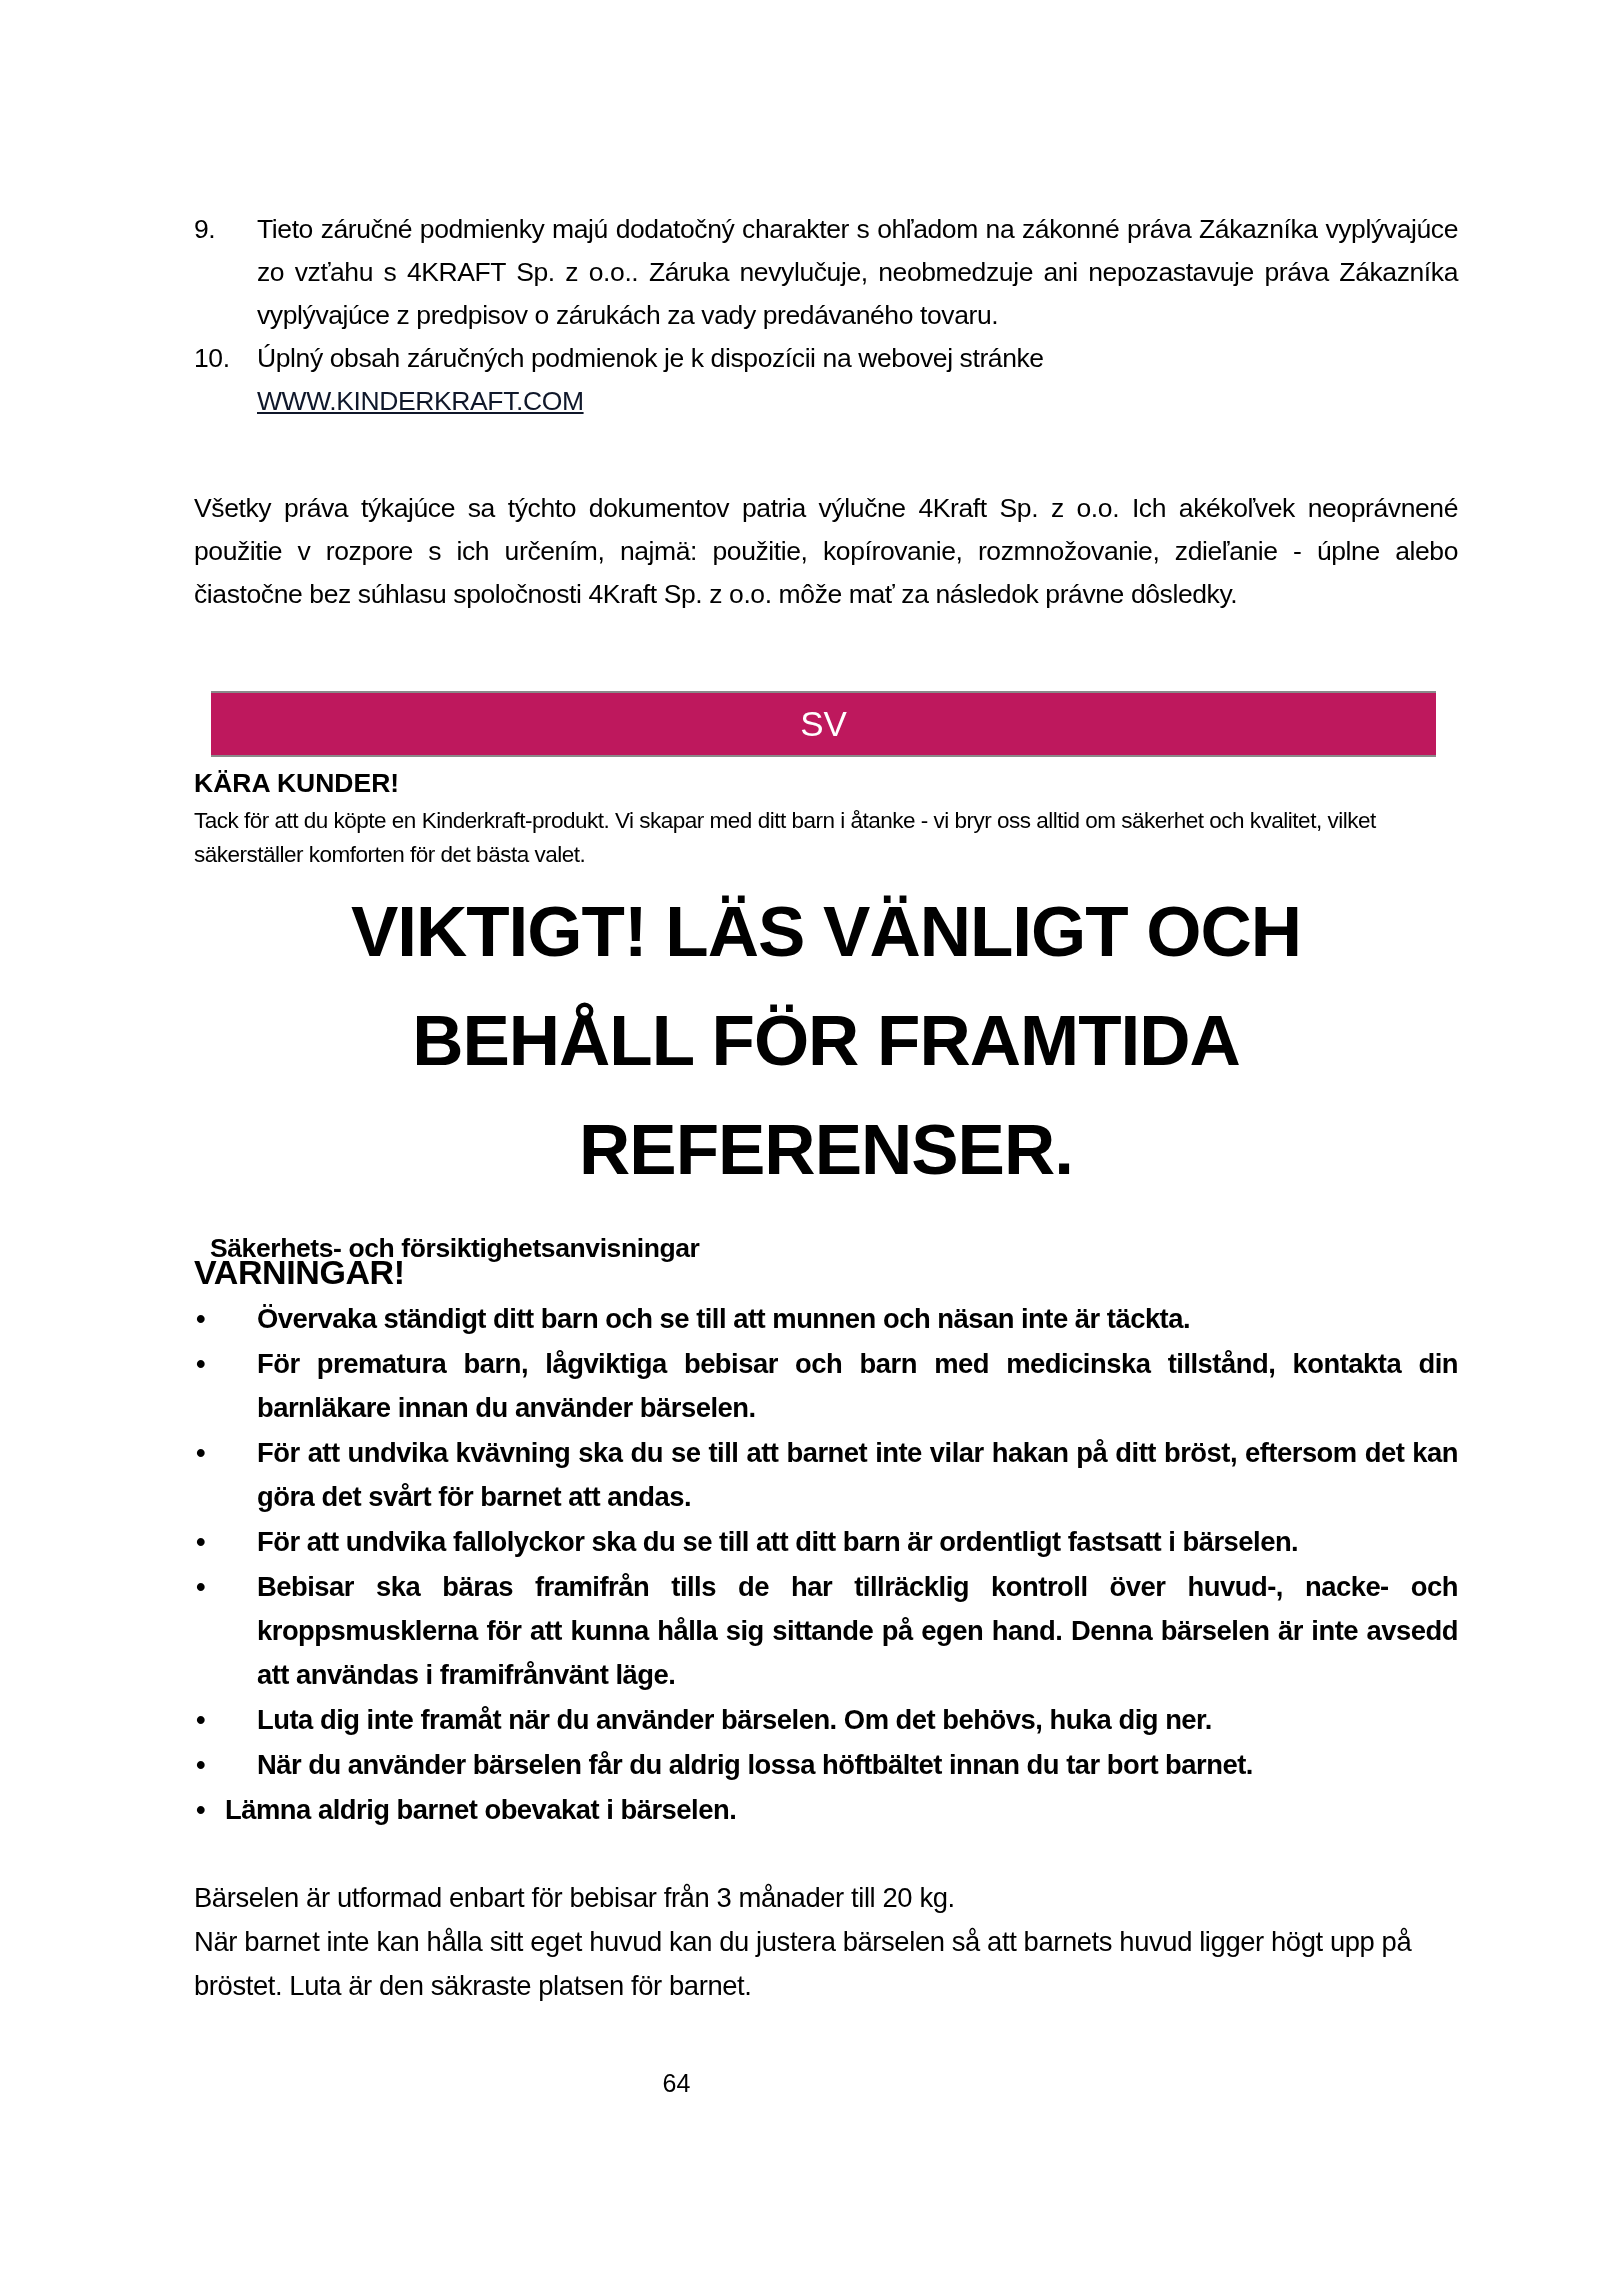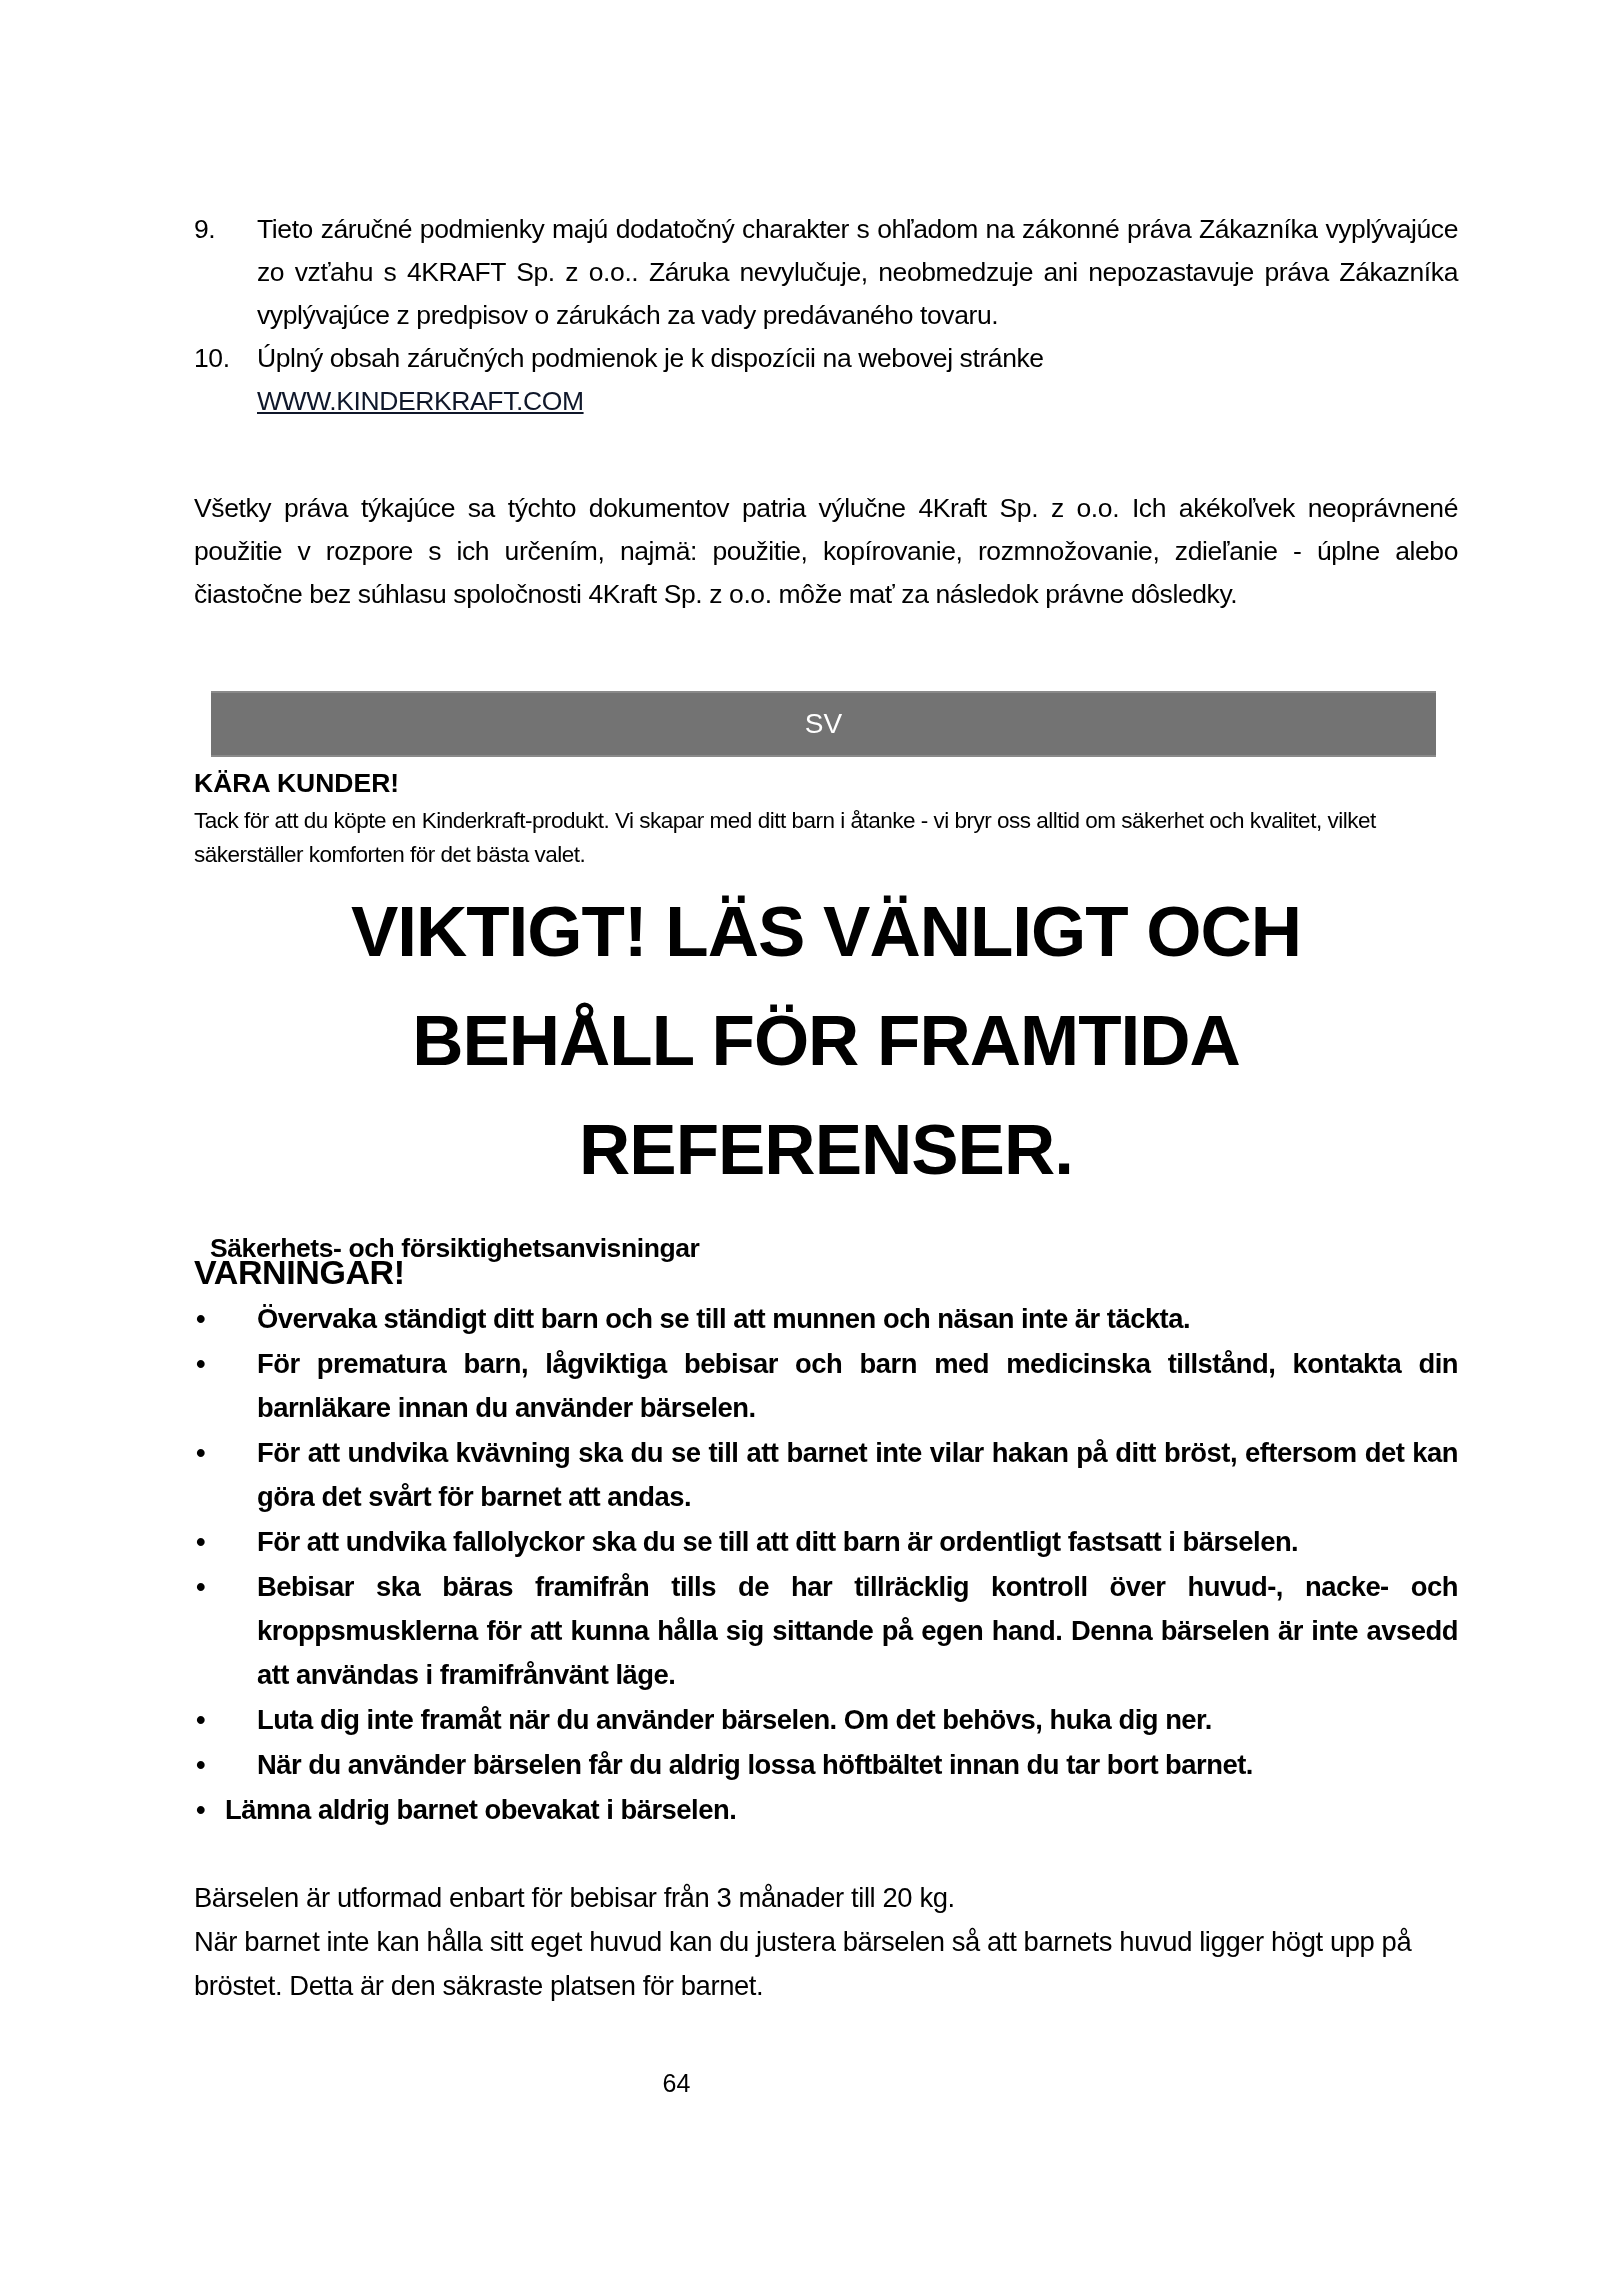--- a/index.html
+++ b/index.html
@@ -10,23 +10,23 @@
   .num-list { position: absolute; left: 194px; top: 208px; width: 1264px; margin: 0; padding: 0; list-style: none;
               font-size: 26.5px; line-height: 43px; letter-spacing: -0.4px; }
   .num-item { position: relative; padding-left: 63px; text-align: justify; }
   .num-item .num { position: absolute; left: 0; top: 0; }
   .num-item .body { display: block; }
   .link { color: #0f172a; text-decoration: underline; }
 
   .rights { position: absolute; left: 194px; top: 487px; width: 1264px; margin: 0;
             font-size: 26.5px; line-height: 43px; text-align: justify; letter-spacing: -0.4px; }
 
-  .lang-bar { position: absolute; left: 211px; top: 691px; width: 1225px; height: 66px; background: #737373;
+  .lang-bar { position: absolute; left: 211px; top: 691px; width: 1225px; height: 66px; background: #be185d;
               border-top: 2px solid #8a8a8a; border-bottom: 2px solid #8a8a8a; box-sizing: border-box;
-              color: #ffffff; font-size: 28px; text-align: center; line-height: 62px; }
+              color: #ffffff; font-size: 35px; text-align: center; line-height: 62px; }
 
   .greeting { position: absolute; left: 194px; top: 766px; width: 1264px; 
               font-size: 26.5px; font-weight: bold; line-height: 35px; }
   .intro { position: absolute; left: 194px; top: 804px; width: 1274px; margin: 0;
            font-size: 22.5px; line-height: 34px; letter-spacing: -0.5px; }
 
   .big-heading { position: absolute; left: 194px; top: 877px; width: 1264px; margin: 0; text-align: center;
                  font-size: 71px; font-weight: bold; line-height: 109px; letter-spacing: -1px; }
 
   .safety-title { position: absolute; left: 194px; top: 1213px; margin: 16px; font-size: 26.5px; font-weight: bold; line-height: 39px; letter-spacing: -0.4px; }
@@ -84,18 +84,18 @@
     <li class="bullet"><span class="dot">•</span><span>För att undvika kvävning ska du se till att barnet inte vilar hakan på ditt bröst, eftersom det kan göra det svårt för barnet att andas.</span></li>
     <li class="bullet"><span class="dot">•</span><span>För att undvika fallolyckor ska du se till att ditt barn är ordentligt fastsatt i bärselen.</span></li>
     <li class="bullet"><span class="dot">•</span><span>Bebisar ska bäras framifrån tills de har tillräcklig kontroll över huvud-, nacke- och kroppsmusklerna för att kunna hålla sig sittande på egen hand. Denna bärselen är inte avsedd att användas i framifrånvänt läge.</span></li>
     <li class="bullet"><span class="dot">•</span><span>Luta dig inte framåt när du använder bärselen. Om det behövs, huka dig ner.</span></li>
     <li class="bullet"><span class="dot">•</span><span>När du använder bärselen får du aldrig lossa höftbältet innan du tar bort barnet.</span></li>
     <li class="bullet tight"><span class="dot">•</span><span>Lämna aldrig barnet obevakat i bärselen.</span></li>
   </ul>
 
   <div class="closing">
     <div>Bärselen är utformad enbart för bebisar från 3 månader till 20 kg.</div>
-    <div>När barnet inte kan hålla sitt eget huvud kan du justera bärselen så att barnets huvud ligger högt upp på bröstet. Detta är den säkraste platsen för barnet.</div>
+    <div>När barnet inte kan hålla sitt eget huvud kan du justera bärselen så att barnets huvud ligger högt upp på bröstet. Luta är den säkraste platsen för barnet.</div>
   </div>
 
   <div class="page-number">64</div>
 </div>
 
 
 </body></html>

